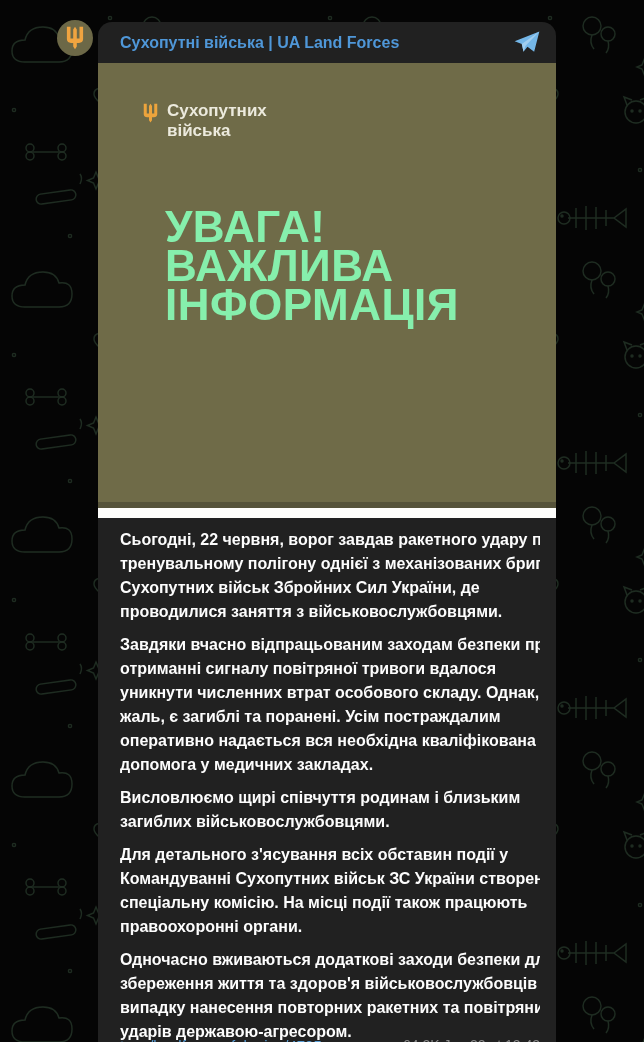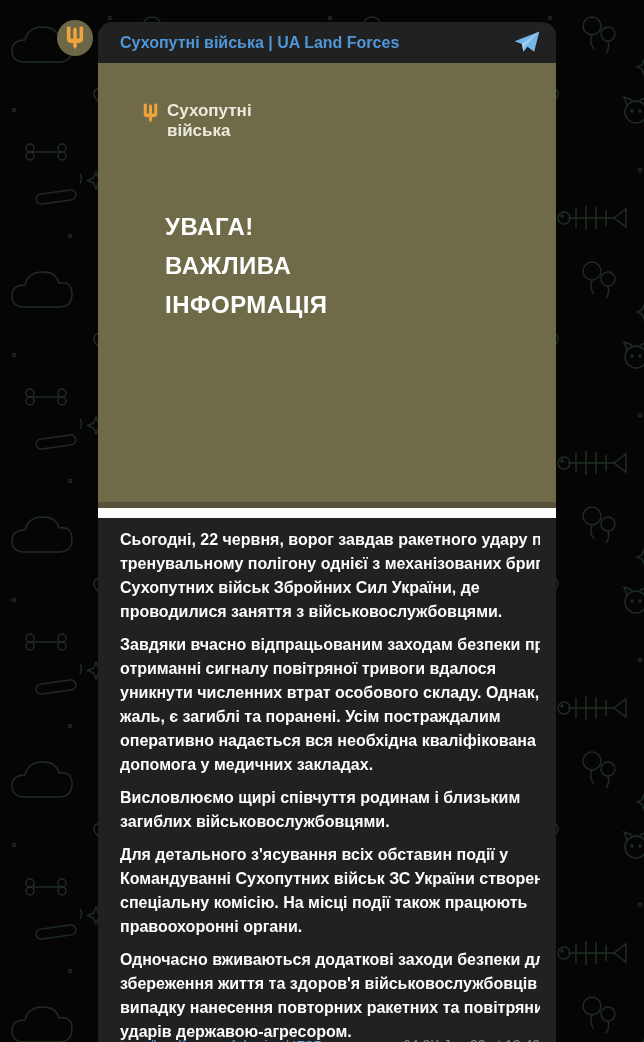--- a/index.html
+++ b/index.html
@@ -31,22 +31,22 @@
 
   
   .photo{position:relative;height:455px;background:#6f6b48;cursor:pointer;}
   .photo-logo{position:absolute;left:45px;top:40px;display:flex;align-items:flex-start;}
   .logo-text{
     margin-left:9px;margin-top:-2px;font-size:17px;line-height:20px;font-weight:600;
     color:#eceadd;white-space:pre;
   }
   .headline{
     position:absolute;left:67px;top:144px;
-    font-size:24px;line-height:39px;font-weight:700;letter-spacing:.5px;
-    color:#ffffff;white-space:pre;
+    font-size:44px;line-height:39px;font-weight:700;letter-spacing:.5px;
+    color:#86efac;white-space:pre;
   }
   .photo-edge{position:absolute;left:0;right:0;bottom:10px;height:6px;background:#56533a;}
   .photo-band{position:absolute;left:0;right:0;bottom:0;height:10px;background:#fdfdfb;}
 
   
   .msg-text{padding:10px 16px 0 22px;}
   .msg-text p{
     margin:0 0 9px 0;font-size:16px;line-height:24px;font-weight:600;color:#fdfdfd;
     white-space:pre;overflow:hidden;
   }
@@ -122,21 +122,21 @@
         <path fill="#74b6e7" d="M27.5,0.5 L0.5,11.2 l7.8,3.1 1.9,8.2 4.3,-5.3 7.3,5.3 Z"></path>
         <path fill="#a9d2f0" d="M27.5,0.5 L8.3,14.3 l1.9,8.2 2,-6.1 Z" opacity="0.85"></path>
       </svg>
     </div>
 
     <div class="photo">
       <div class="photo-logo">
         <svg width="15" height="20" viewBox="0 0 20 25" aria-hidden="true">
           <path fill="#eda43c" d="M1,0 h4 v13 h3 V3 l2,-3 2,3 v10 h3 V0 h4 v14 c0,2.5 -2,4 -4.5,4 H12 v4 l-2,3 -2,-3 v-4 H5.5 C3,18 1,16.5 1,14 Z"></path>
         </svg>
-        <div class="logo-text">Сухопутні
+        <div class="logo-text">Сухопутних
 війська</div>
       </div>
       <div class="headline">УВАГА!
 ВАЖЛИВА
 ІНФОРМАЦІЯ</div>
       <div class="photo-edge"></div>
       <div class="photo-band"></div>
     </div>
 
     <div class="msg-text">

